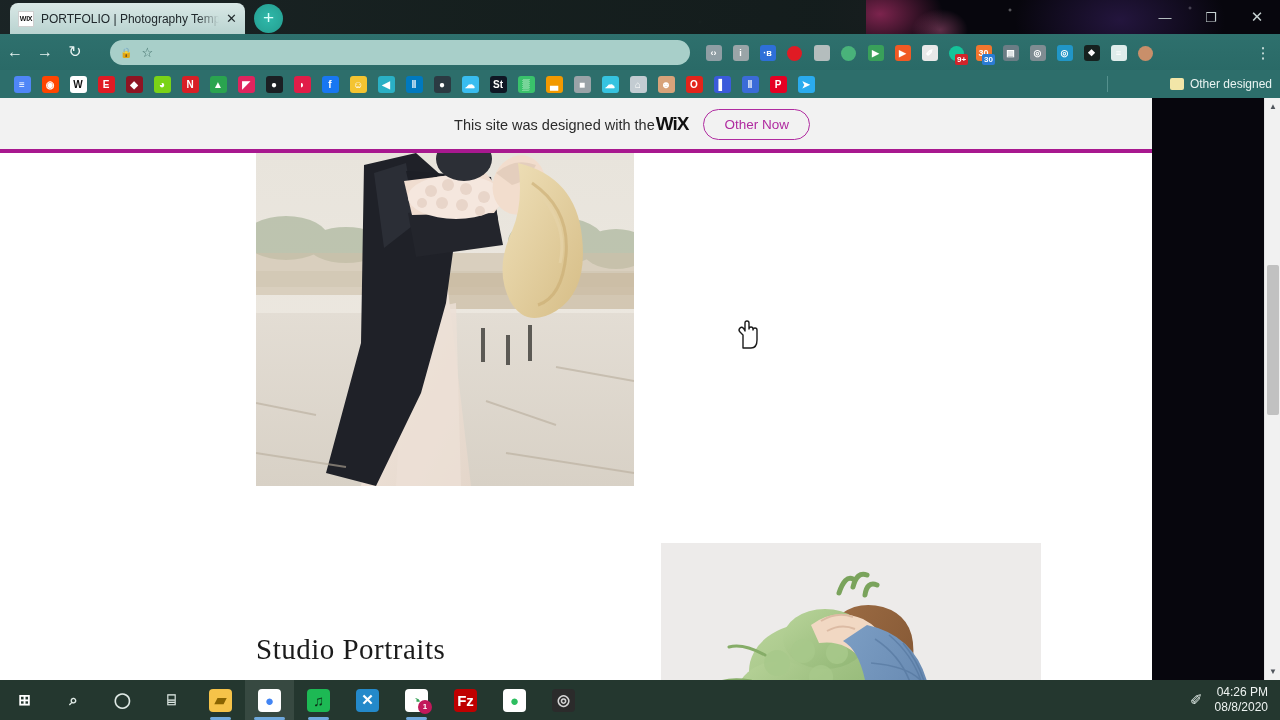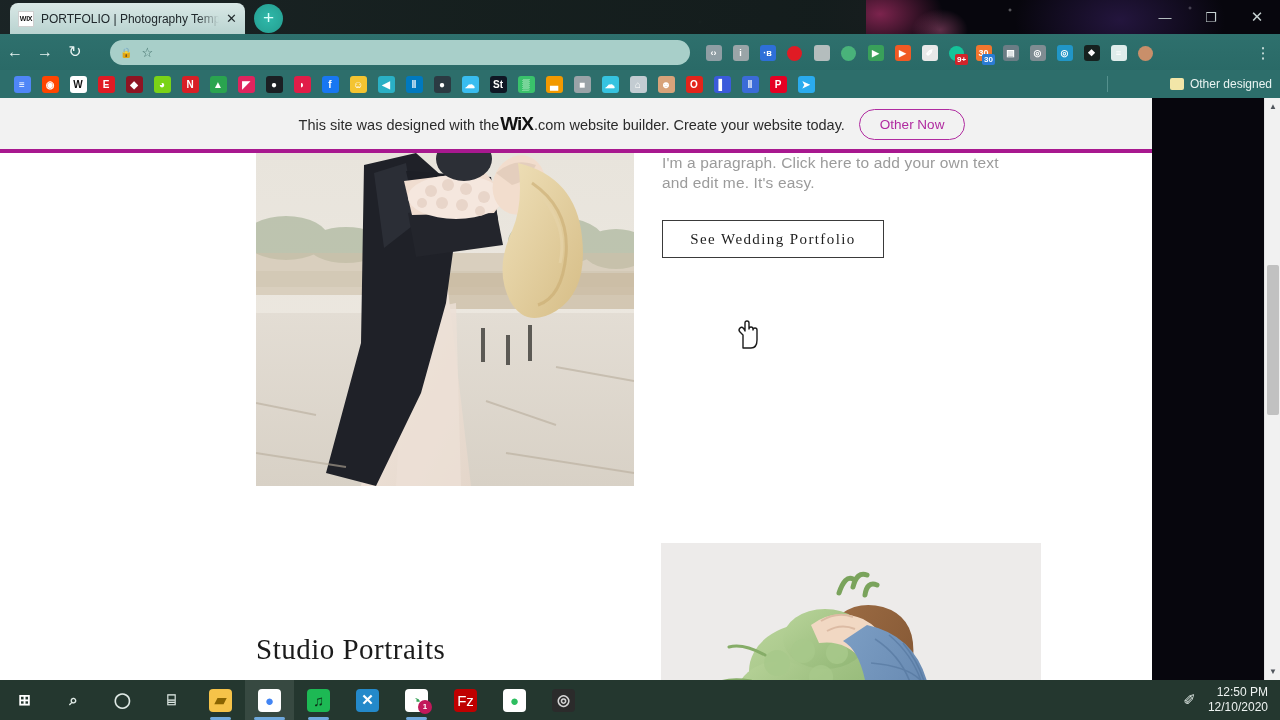--- a/index.html
+++ b/index.html
@@ -388,21 +388,20 @@
       <span>Other designed</span>
     </div>
   </div>
 
   <div class="viewport">
 
     <div class="wix-banner">
       <div class="wix-banner-text">
         <span>This site was designed with the</span>
         <span class="wix-logo">WiX</span>
-        <span>.com website builder. Create your website today.</span>
       </div>
       <div class="start-now" style="color: rgb(176, 43, 160); border-color: rgb(176, 43, 160);">Other Now</div>
     </div>
     <div class="magenta-rule"></div>
 
     <div class="page">
 
       <div class="wedding-photo">
         <svg width="378" height="333" viewBox="0 0 378 333" preserveAspectRatio="none">
           <defs>
@@ -476,24 +475,20 @@
               <path d="M250 300 L378 320"></path>
           </g>
           <g fill="#3b3a36" opacity=".8">
             <rect x="225" y="175" width="4" height="34"></rect>
               <rect x="250" y="182" width="4" height="30"></rect>
             <rect x="272" y="172" width="4" height="36"></rect>
           </g>
         </svg>
       </div>
 
-      <div class="col-right">
-        <div class="para">I'm a paragraph. Click here to add your own text and edit me. It's easy.</div>
-        <div class="btn-outline">See Wedding Portfolio</div>
-      </div>
 
       <div class="col-left">
         <div class="sec-title">Studio Portraits</div>
 
       </div>
 
       <div class="portrait-photo">
         <svg width="380" height="240" viewBox="0 0 380 240" preserveAspectRatio="none">
           <defs>
             <linearGradient id="knit" x1="0" y1="0" x2="1" y2="1">
@@ -612,28 +607,28 @@
       <div class="tb-ico" style="background: rgb(29, 185, 84); color: rgb(11, 46, 23); font-size: 15px; font-weight: bold;">♫</div>
     </div>
     <div class="tb-item">
       <div class="tb-ico" style="background: rgb(36, 137, 202); color: rgb(255, 255, 255); font-size: 15px; font-weight: bold;">✕</div>
     </div>
     <div class="tb-item open">
       <div class="tb-ico" style="background: rgb(255, 255, 255); color: rgb(58, 163, 90); font-size: 15px; font-weight: bold;">◔</div>
       <span class="badge" style="background: rgb(194, 24, 91); right: 9px; bottom: 6px; border-radius: 50%; width: 14px; height: 14px; line-height: 14px;">1</span>
     </div>
     <div class="tb-item">
-      <div class="tb-ico" style="background: rgb(191, 0, 0); color: rgb(255, 255, 255); font-size: 15px; font-weight: normal;">Fz</div>
+      <div class="tb-ico" style="background: rgb(191, 0, 0); color: rgb(255, 255, 255); font-size: 15px; font-weight: bold;">Fz</div>
     </div>
     <div class="tb-item">
       <div class="tb-ico" style="background: rgb(255, 255, 255); color: rgb(45, 190, 96); font-size: 15px; font-weight: bold;">●</div>
     </div>
     <div class="tb-item">
       <div class="tb-ico" style="background: rgb(43, 43, 43); color: rgb(213, 213, 213); font-size: 15px; font-weight: bold;">◎</div>
     </div>
     <div class="tray">
     <span class="tray-ico">✐</span>
     <div class="clock">
-      <div>12:50 PM</div>
-      <div>12/10/2020</div>
+      <div>04:26 PM</div>
+      <div>08/8/2020</div>
     </div>
   </div>
 </div>
 
 </body></html>

